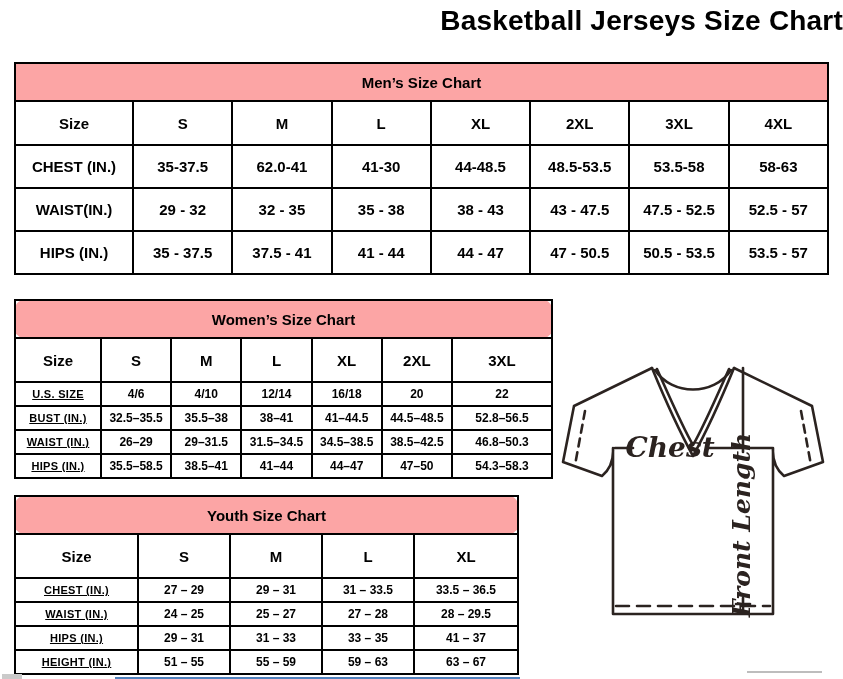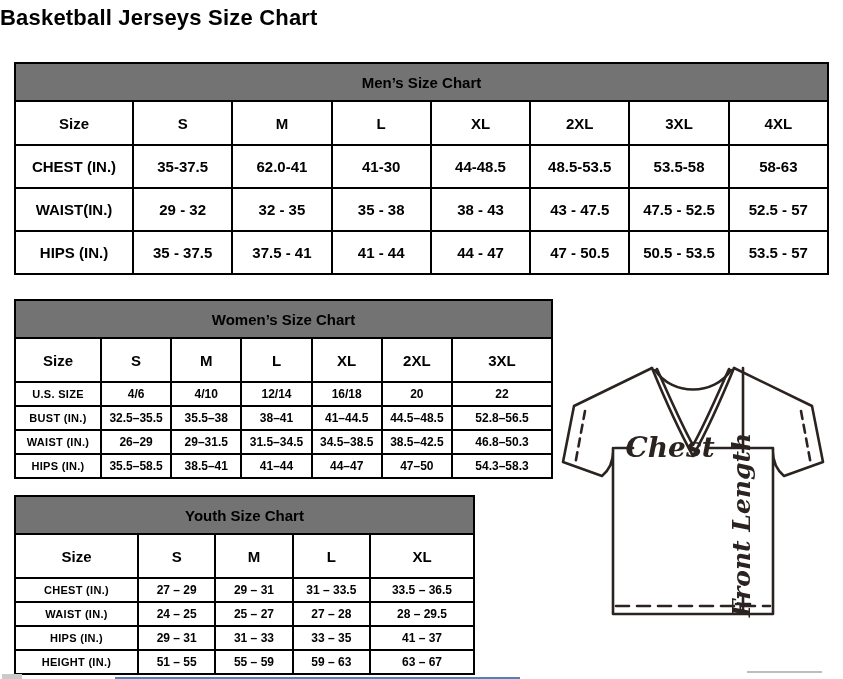--- a/index.html
+++ b/index.html
@@ -1,44 +1,44 @@
 <!DOCTYPE html>
 <html><head>
 <meta charset="utf-8">
 <style>
   html,body{margin:0;padding:0;}
   body{
     width:843px;height:679px;position:relative;background:#ffffff;
     font-family:"Liberation Sans",sans-serif;color:#000;overflow:hidden;
   }
   .page-title{
-    position:absolute;top:5px;left:0;width:843px;text-align:left;
-    font-size:22px;font-weight:bold;letter-spacing:0.2px;
+    position:absolute;top:5px;left:0;width:843px;text-align:right;
+    font-size:28px;font-weight:bold;letter-spacing:0.2px;
   }
   table.size-table{
     position:absolute;border-collapse:collapse;table-layout:fixed;
     border:2px solid #000;
   }
   table.size-table td{
     border:2px solid #000;text-align:center;vertical-align:middle;
     font-weight:bold;padding:0;overflow:hidden;white-space:nowrap;
   }
-  tr.cap td{background:#737373;height:36px;font-size:15px;}
+  tr.cap td{background:#fca5a5;height:36px;font-size:15px;}
   
   .mens{left:14px;top:62px;width:815px;}
   .mens tr.hd td{height:42px;font-size:15px;}
   .mens tr.dr td{height:41px;font-size:15px;}
   
   .womens{left:14px;top:299px;width:539px;}
-  .youth{left:14px;top:495px;width:461px;}
+  .youth{left:14px;top:495px;width:505px;}
   .womens td,.youth td{border-width:1px;}
-  .womens tr.cap td,.youth tr.cap td{border-width:2px;height:36px;}
+  .womens tr.cap td,.youth tr.cap td{border-width:2px;height:36px;border-radius:9px;}
   .womens tr.hd td,.youth tr.hd td{height:42px;font-size:15px;border-bottom-width:2px;}
   .womens tr.dr td,.youth tr.dr td{height:22px;font-size:12px;}
-  .womens tr.dr td.lbl,.youth tr.dr td.lbl{font-size:11px;letter-spacing:0.3px;}
+  .womens tr.dr td.lbl,.youth tr.dr td.lbl{font-size:11px;letter-spacing:0.3px;text-decoration:underline;}
   .womens col.c0{width:86px;} .womens col.clast{width:100px;}
   .youth col.c0{width:123px;} .youth col.clast{width:104px;}
   .mens col.c0{width:118px;}
   
   .jersey-wrap{position:absolute;left:556px;top:360px;width:282px;height:266px;}
   .jersey-wrap svg{display:block;width:282px;height:266px;}
   .diag-text{
     font-family:"DejaVu Serif",serif;font-weight:bold;font-style:italic;
     fill:#2b2320;
   }

